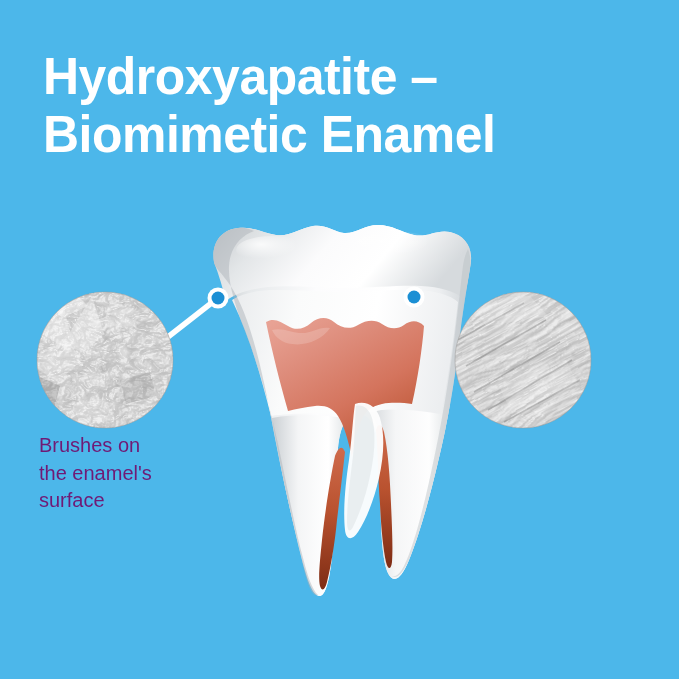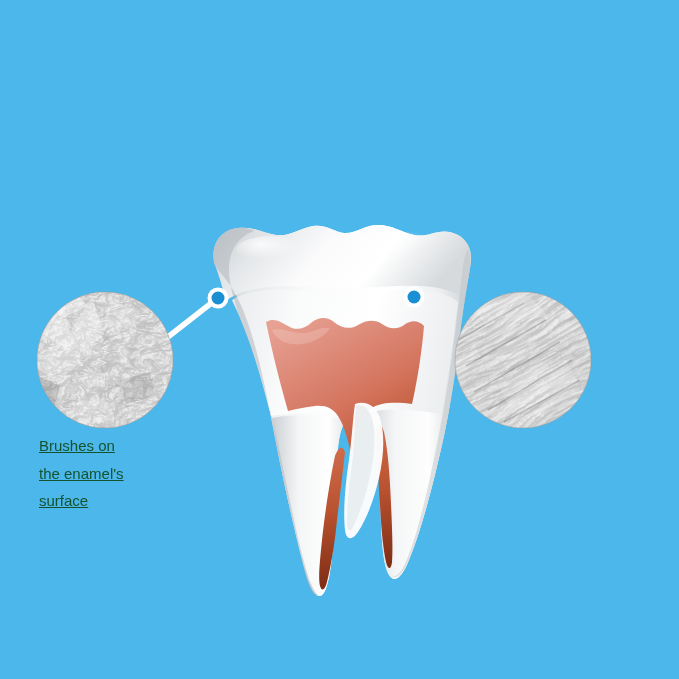--- a/index.html
+++ b/index.html
@@ -31,27 +31,26 @@
     font-size: 52px;
     line-height: 58px;
     letter-spacing: -0.5px;
     white-space: nowrap;
     transform: scaleX(0.96);
     transform-origin: left center;
   }
   
   .caption {
     position: absolute;
-    color: #14532d;
+    color: #701a75;
     font-family: "Liberation Sans", sans-serif;
     font-weight: 400;
-    font-size: 15px;
+    font-size: 20px;
     line-height: 27.5px;
     white-space: pre-line;
-    text-decoration: underline;
   }
   #caption-left  { left: 39px;  top: 432px; width: 210px; }
   #caption-right { left: 467px; top: 432px; width: 205px; }
 
   
   #stage {
     position: absolute;
     inset: 0;
     width: 679px;
     height: 679px;
@@ -341,19 +340,23 @@
         <circle cx="218" cy="298" r="10.5" fill="#ffffff"></circle>
         <circle cx="218" cy="298" r="6.5" fill="#1b8fd4"></circle>
       </g>
       <g>
         <circle cx="414" cy="297" r="10.5" fill="#ffffff"></circle>
         <circle cx="414" cy="297" r="6.5" fill="#1b8fd4"></circle>
       </g>
     </g>
   </svg>
 
+  <div id="title-block">
+    <div class="title-line">Hydroxyapatite –</div>
+    <div class="title-line">Biomimetic Enamel</div>
+  </div>
 
   <div class="caption" id="caption-left">Brushes on
 the enamel's
 surface</div>
 
 
 </div>
 
 </body></html>

